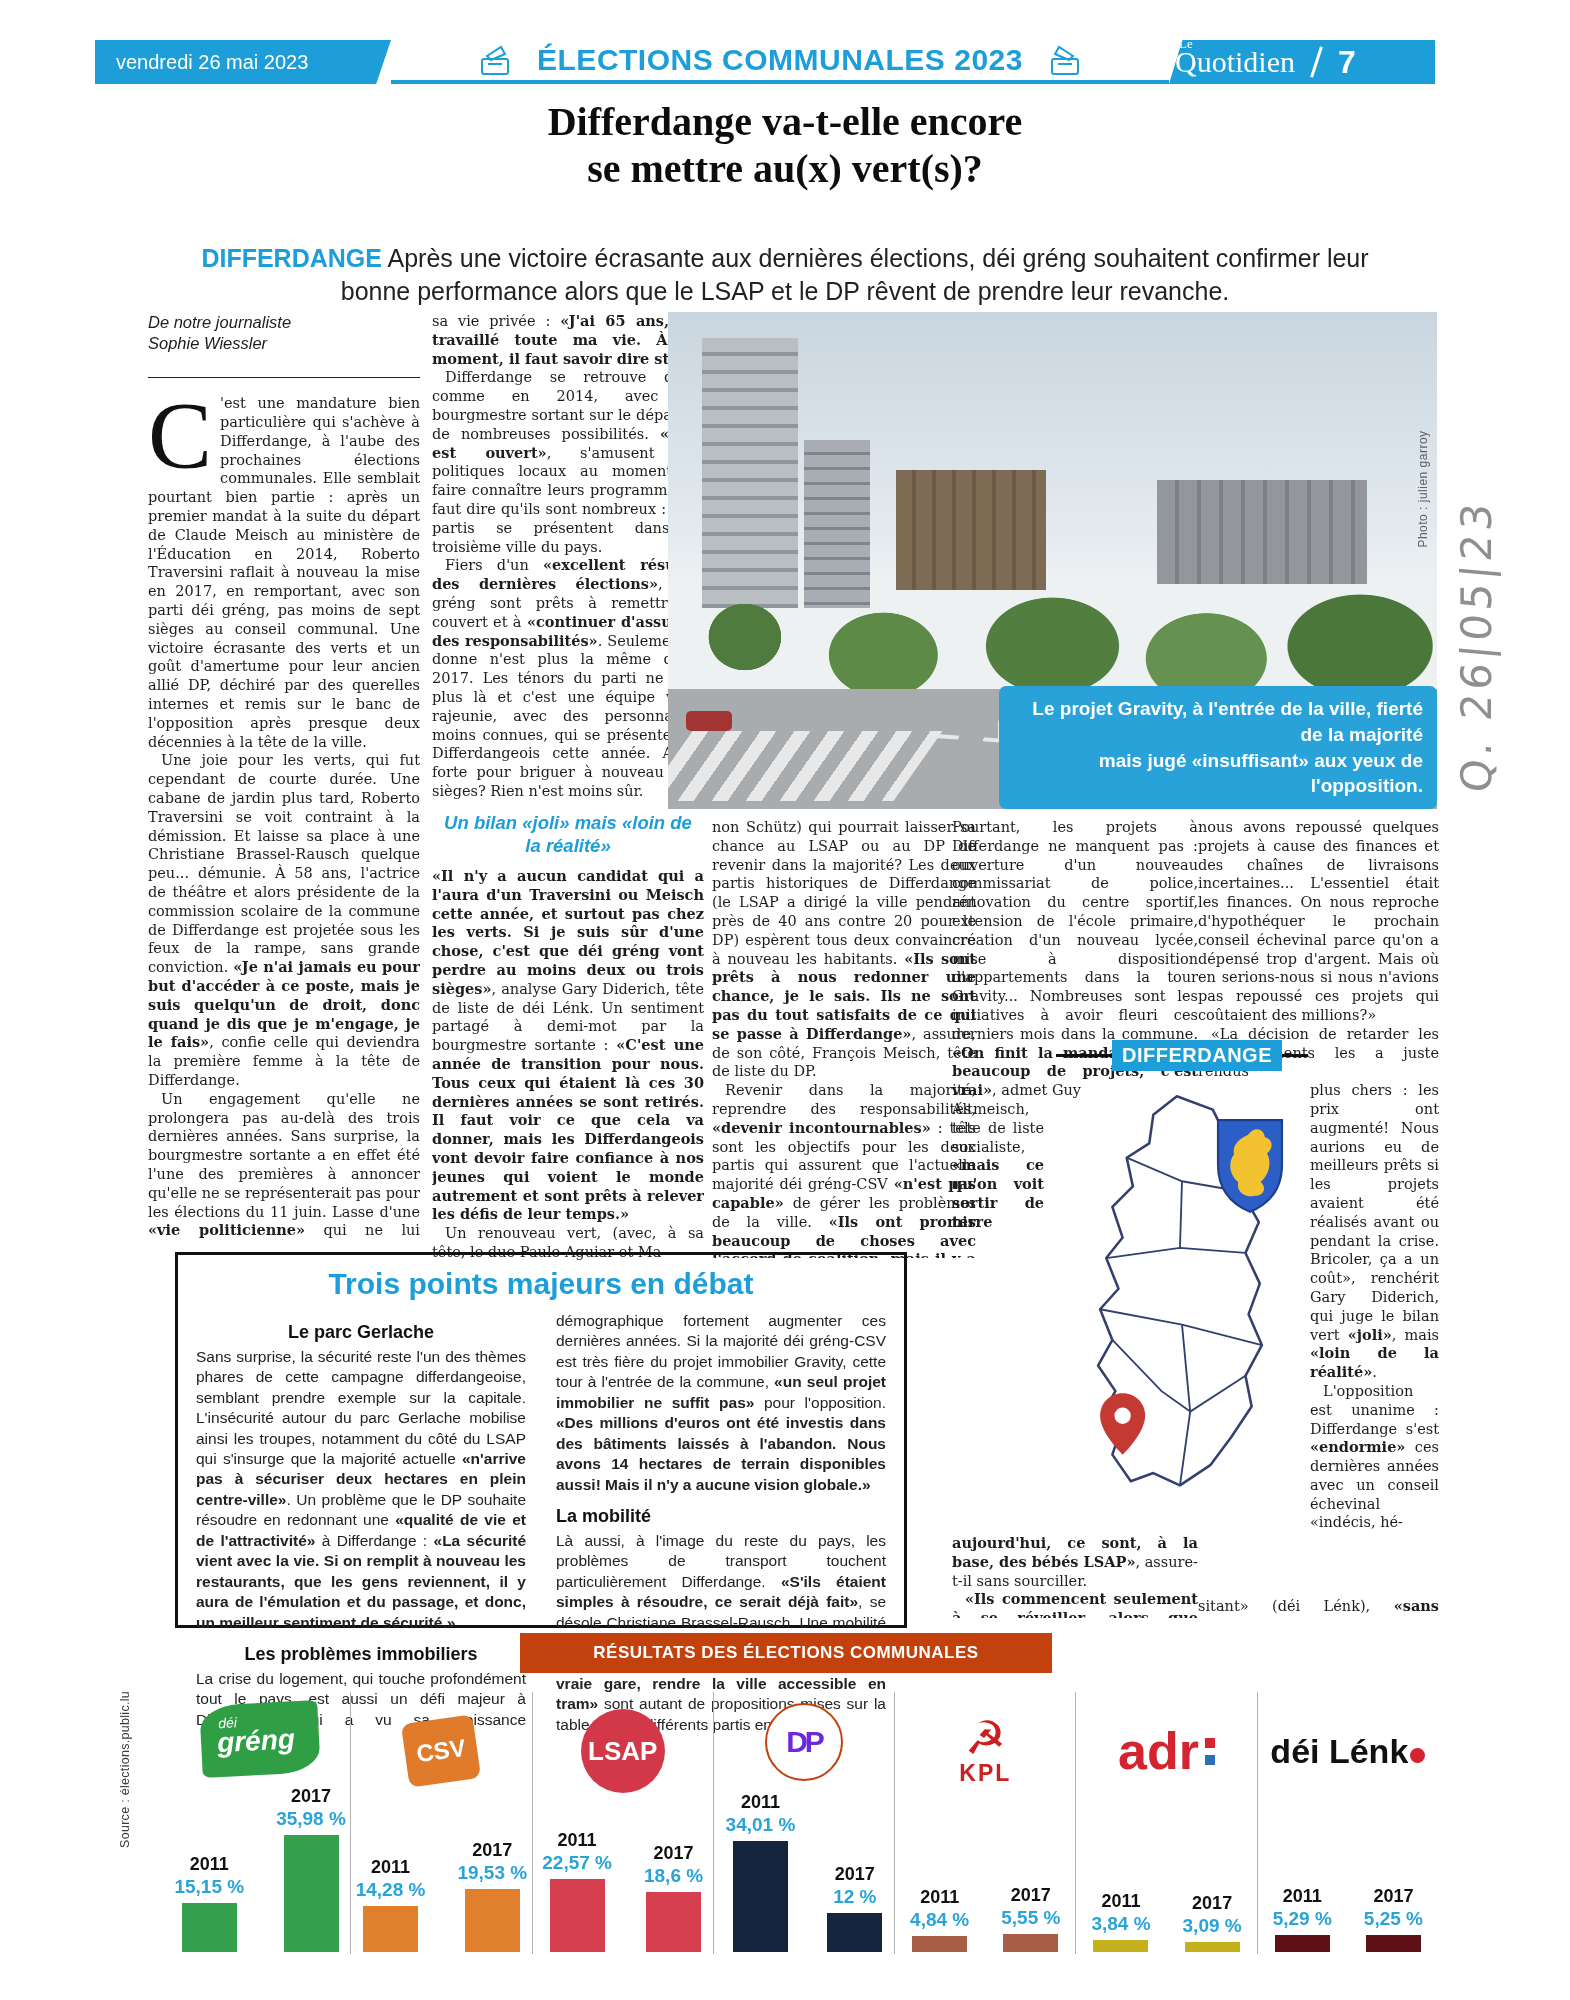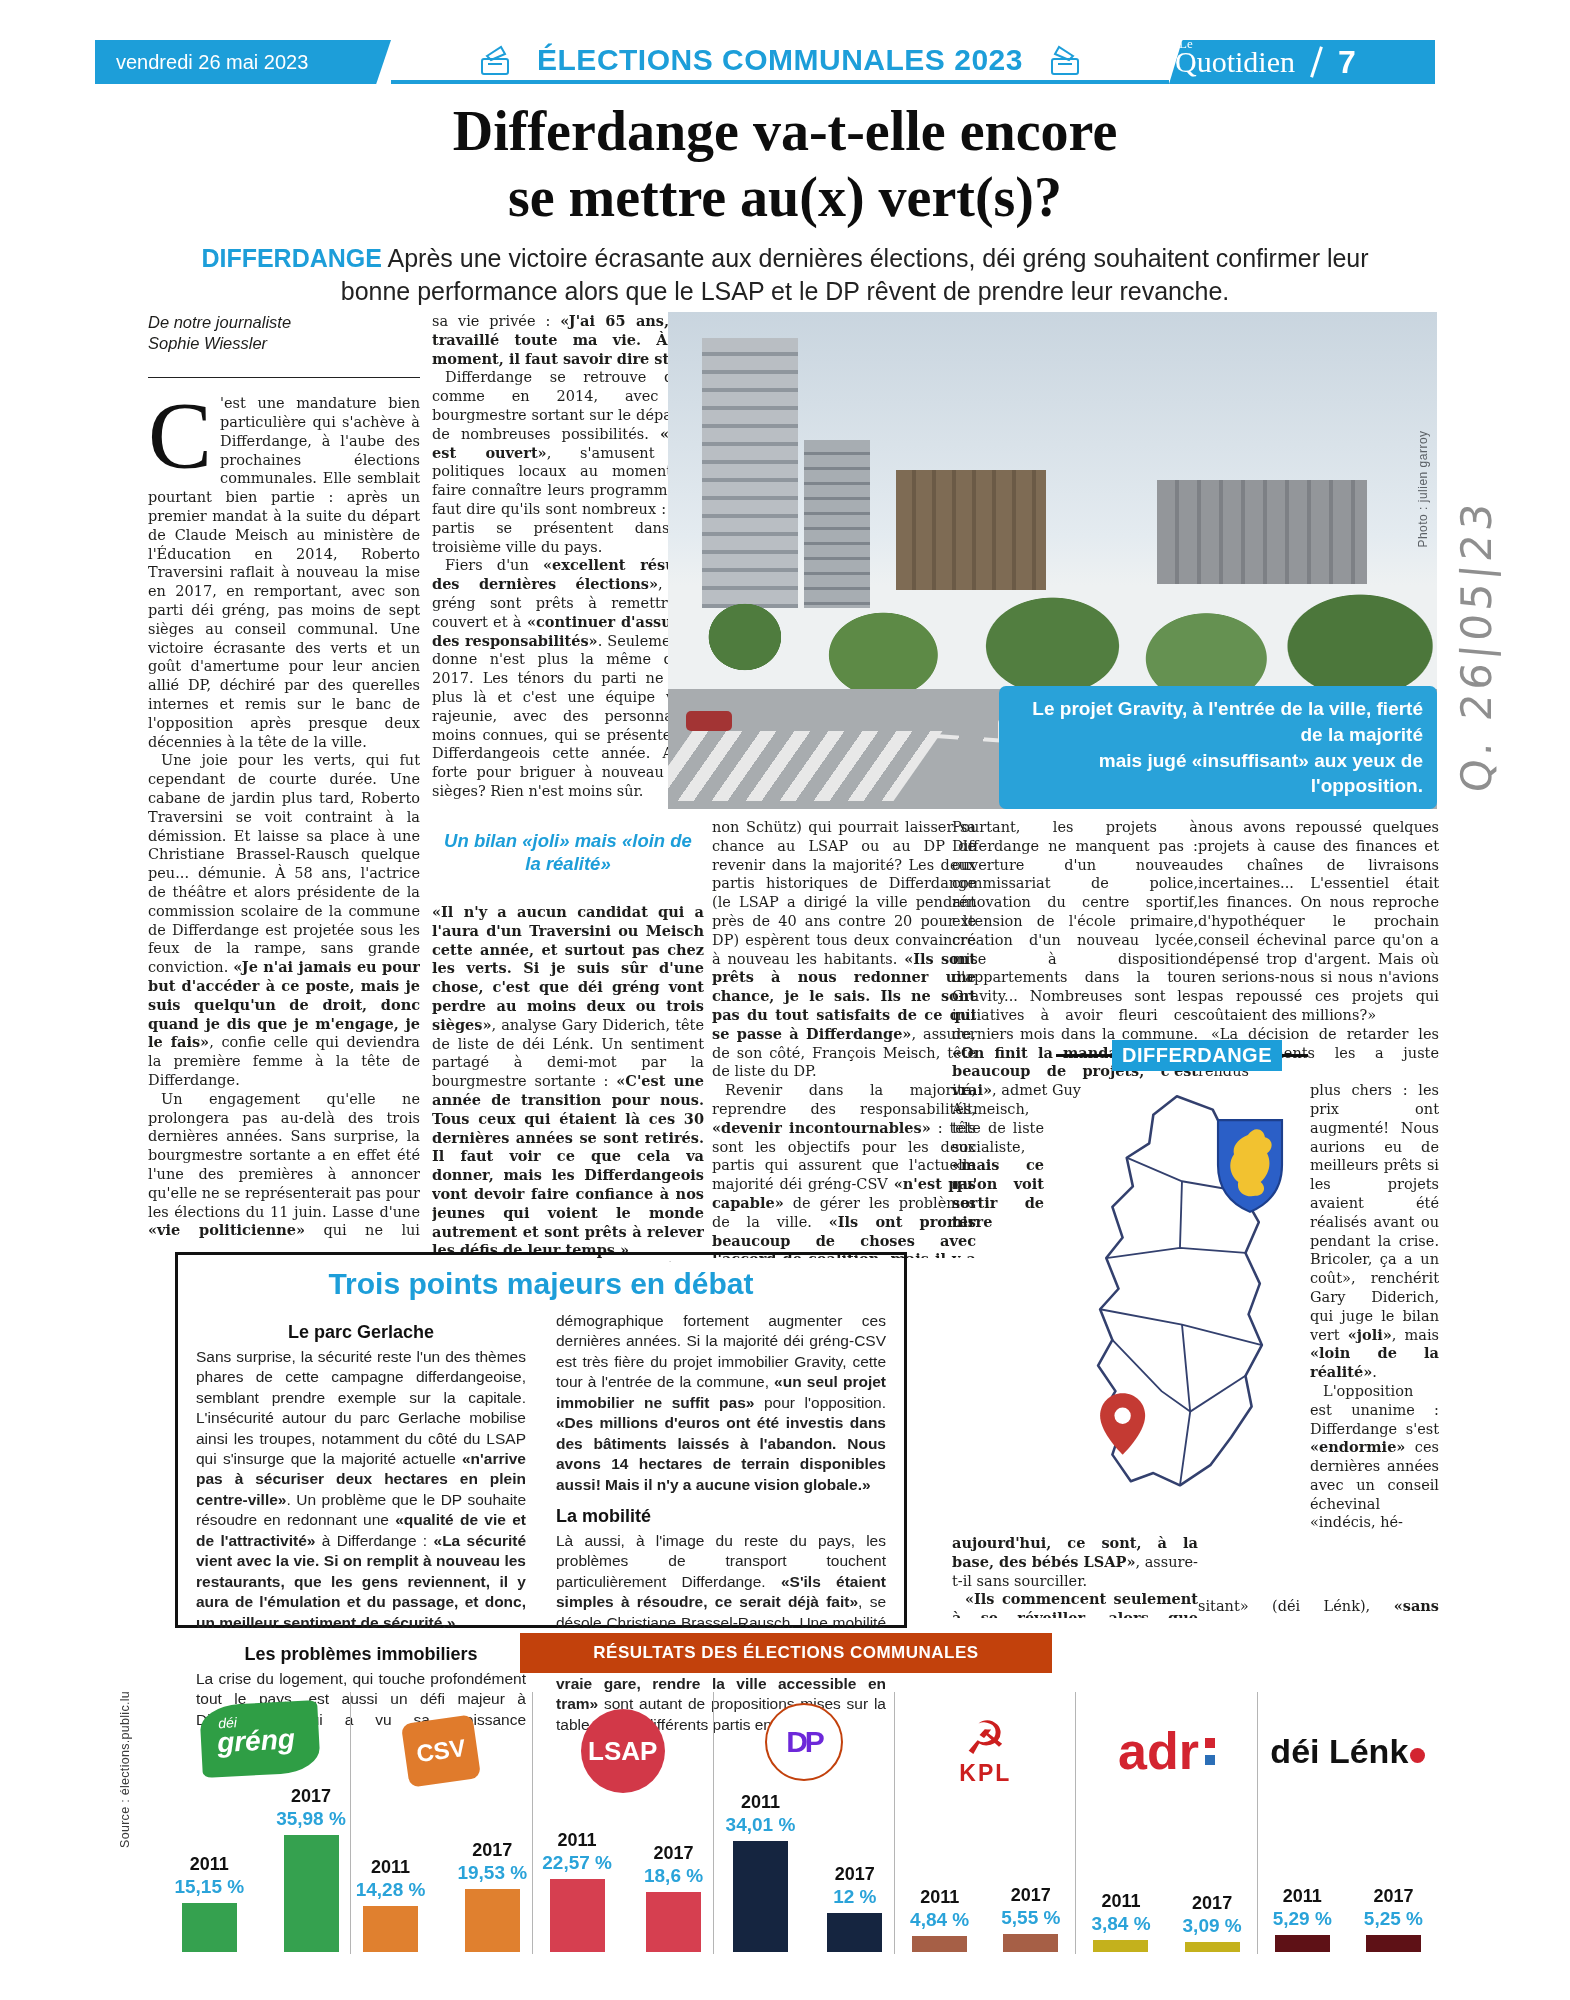--- a/index.html
+++ b/index.html
@@ -14,39 +14,39 @@
            border-bottom:4px solid #1d9ed9;box-sizing:border-box;display:flex;align-items:center;justify-content:center;gap:24px;}
   .hdr-title{color:#1d9ed9;font-size:30px;font-weight:bold;letter-spacing:.5px;white-space:nowrap;}
   .hdr-right{position:absolute;right:0;top:0;width:266px;height:100%;background:#1d9ed9;
              clip-path:polygon(5% 0,100% 0,100% 100%,0 100%);display:flex;align-items:center;justify-content:flex-start;color:#fff;}
   .brand{font-family:"Liberation Serif",serif;font-size:30px;position:relative;padding-left:6px;}
   .brand .le{position:absolute;top:-9px;left:10px;font-size:13px;}
   .slash{display:inline-block;width:3px;height:32px;background:#fff;transform:rotate(18deg);margin:0 20px;}
   .pageno{font-size:32px;font-weight:bold;}
   
   .headline{position:absolute;left:0;top:98px;width:100%;text-align:center;
-            font-family:"Liberation Serif",serif;font-weight:bold;font-size:56px;line-height:1.18;color:#0d0d0d;}
+            font-family:"Liberation Serif",serif;font-weight:bold;font-size:40px;line-height:1.18;color:#0d0d0d;}
   .standfirst{position:absolute;left:50%;transform:translateX(-50%);top:242px;width:1190px;text-align:center;
               font-size:25px;line-height:1.32;color:#222;}
   .standfirst .kicker{color:#1d9ed9;font-weight:bold;}
   
   .col{position:absolute;font-family:"DejaVu Serif",serif;font-size:14.5px;line-height:18.8px;
        text-align:justify;overflow:hidden;}
   .col p{margin:0;}
   .col p + p{text-indent:13px;}
   #col1{left:148px;top:312px;width:272px;height:930px;}
   #col2{left:432px;top:312px;width:272px;height:950px;}
   #col3{left:712px;top:818px;width:264px;height:440px;}
   #col4{left:952px;top:818px;width:246px;height:800px;}
   #col5{left:1198px;top:818px;width:241px;height:800px;}
   .byline{font-family:"Liberation Sans",sans-serif;font-style:italic;font-size:16.5px;line-height:1.25;
           border-bottom:1.5px solid #222;padding-bottom:24px;margin-bottom:16px;text-align:left;}
   .dropcap{float:left;font-family:"Liberation Serif",serif;font-size:96px;line-height:76px;padding:4px 8px 0 0;color:#111;}
   .bluehead{font-family:"Liberation Sans",sans-serif;color:#1d9ed9;font-weight:bold;font-style:italic;
-            font-size:18.5px;line-height:1.25;text-align:center;margin:28px 10px;}
+            font-size:18.5px;line-height:1.25;text-align:center;margin:10px 10px;}
   .sp-r{float:right;width:154px;height:434px;}
   .sp-l{float:left;width:112px;height:516px;}
   .clr-l{clear:left;}
   
   .photo{position:absolute;left:668px;top:312px;width:769px;height:497px;overflow:hidden;background:linear-gradient(#c9d5df 0%,#e4ebf0 45%,#eef1f2 55%);}
   .ph-tower{position:absolute;left:34px;top:26px;width:96px;height:270px;background:
       repeating-linear-gradient(to bottom,#b9bec3 0 14px,#8f969d 14px 18px),linear-gradient(#c2c7cc,#9aa1a8);}
   .ph-tower2{position:absolute;left:136px;top:128px;width:66px;height:168px;background:repeating-linear-gradient(to bottom,#a7adb2 0 12px,#7e858c 12px 15px);}
   .ph-bldg-brown{position:absolute;left:228px;top:158px;width:150px;height:120px;background:repeating-linear-gradient(to right,#7e6b54 0 16px,#6b5a46 16px 20px);}
   .ph-bldg-right{position:absolute;right:70px;top:168px;width:210px;height:104px;background:repeating-linear-gradient(to right,#93969a 0 18px,#7d8085 18px 22px);}

